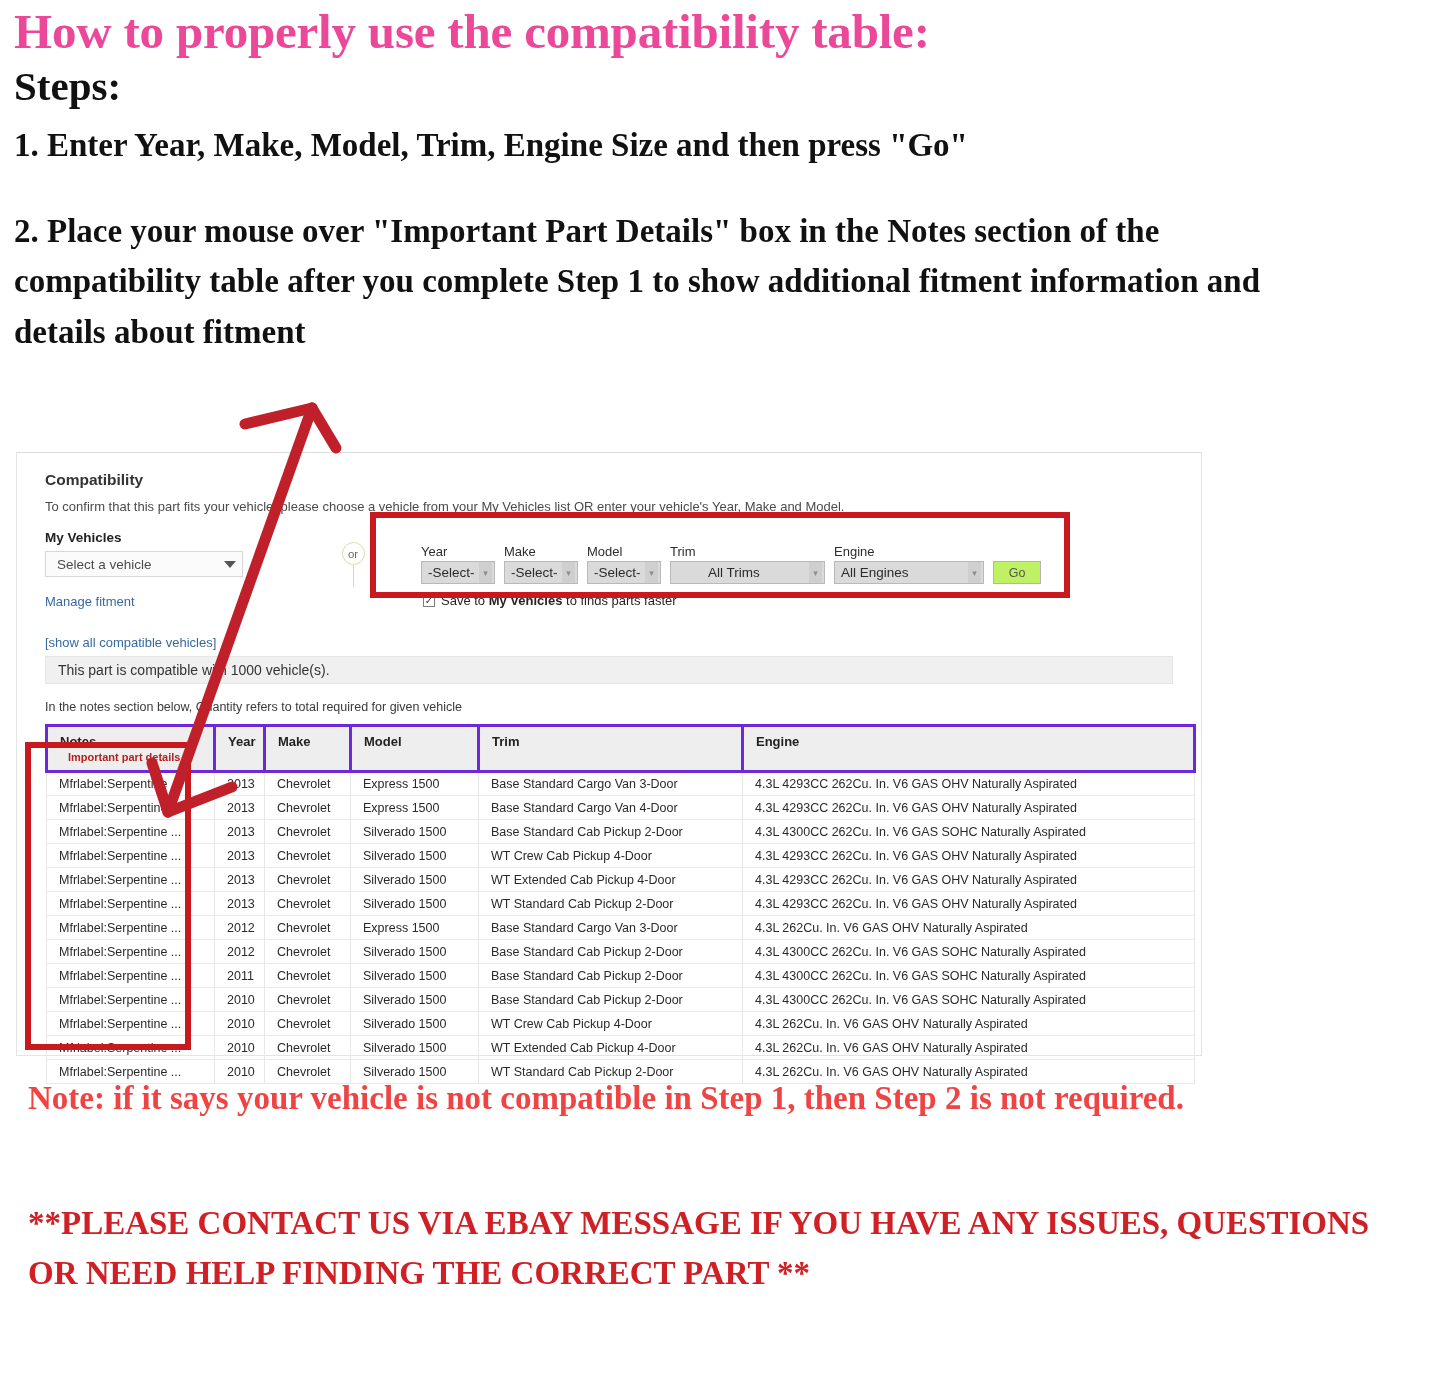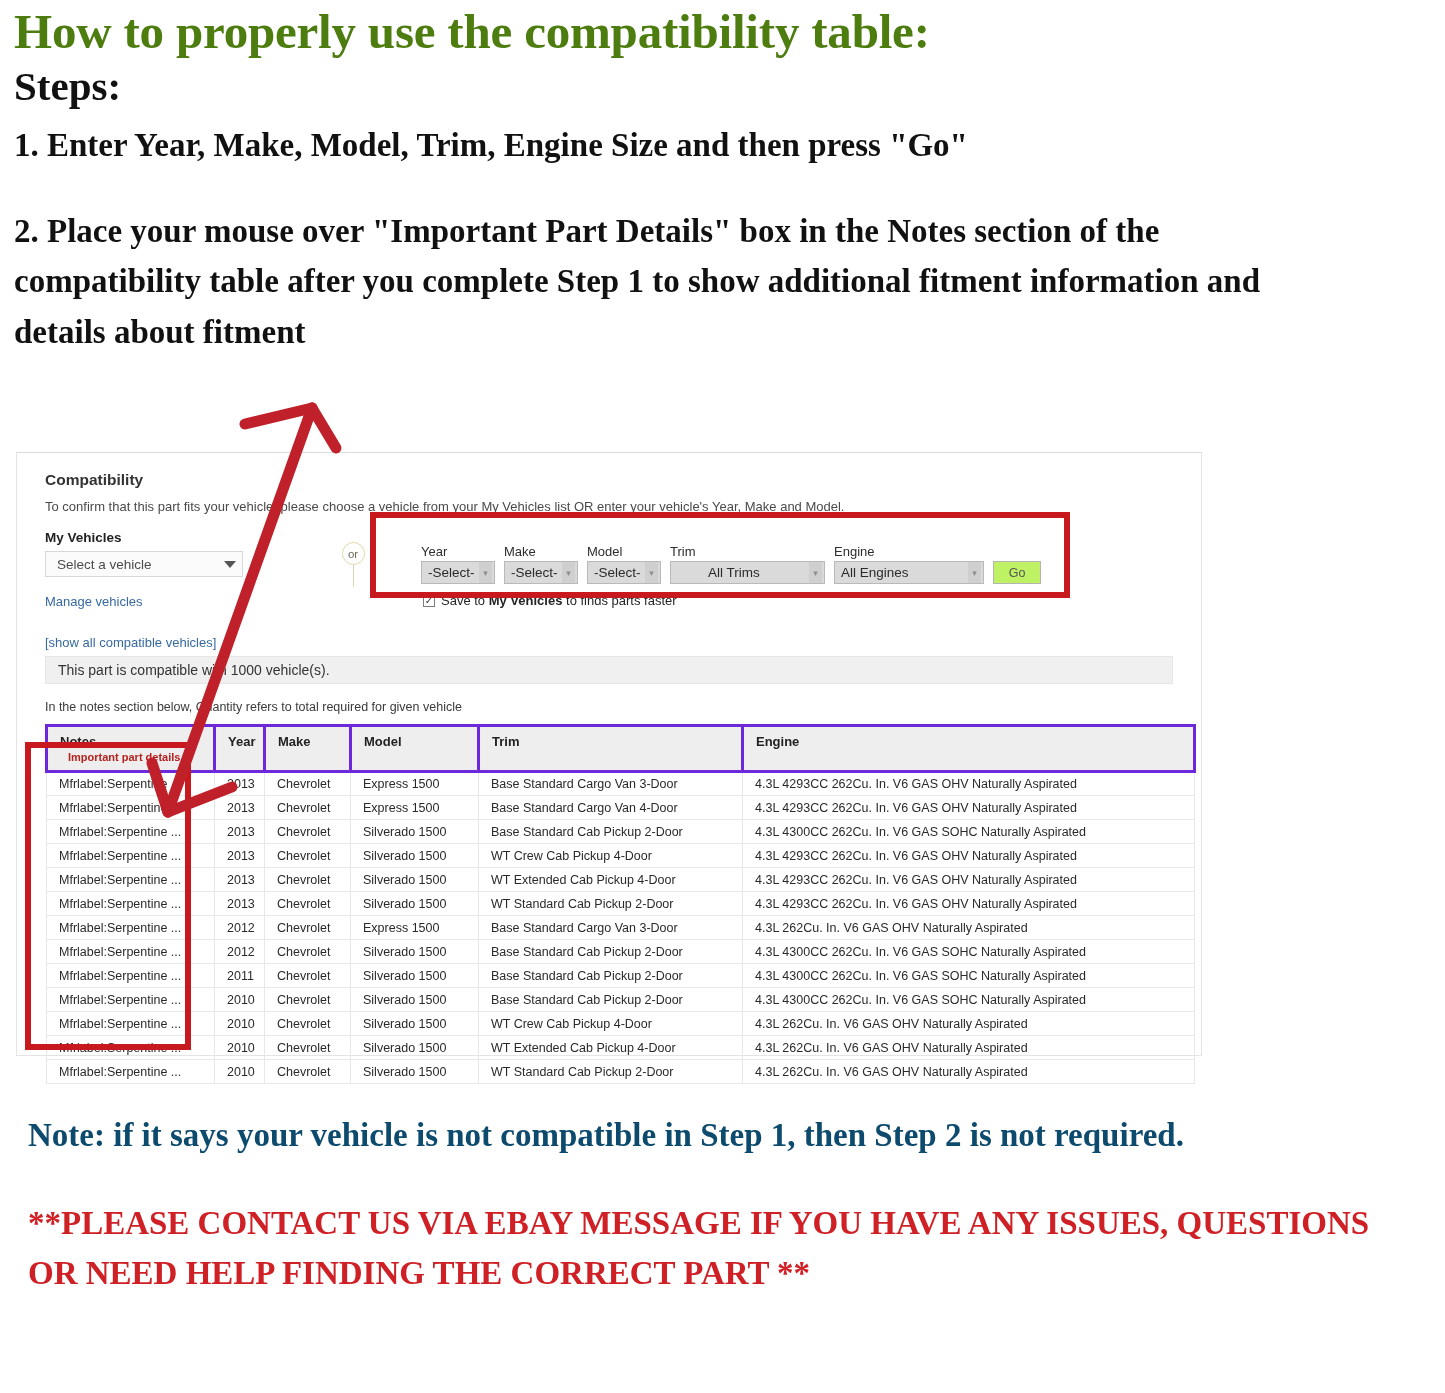--- a/index.html
+++ b/index.html
@@ -9,21 +9,21 @@
     background:#ffffff;
     font-family:"Liberation Sans", sans-serif;
     position:relative;
     overflow:hidden;
   }
 
   
   .instructions { padding: 6px 14px 0 14px; }
   .hdr-red {
     font-family:"Liberation Serif", serif;
-    color:#4d7c0f;
+    color:#ec4899;
     font-weight:bold;
     font-size:49px;
     line-height:1.06;
     margin:0 0 6px 0;
     letter-spacing:-0.2px;
   }
   .hdr-steps {
     font-family:"Liberation Serif", serif;
     color:#111;
     font-weight:bold;
@@ -161,22 +161,22 @@
   .c-make   { width:86px; }
   .c-model  { width:128px; }
   .c-trim   { width:264px; }
   .c-engine { width:452px; }
 
   
   .arrow-svg { position:absolute; left:0; top:0; width:1445px; height:1393px; pointer-events:none; }
 
   
   .note-blk {
-    position:absolute; left:28px; top:1110px; width:1360px;
-    font-family:"Liberation Serif", serif; font-weight:bold; color:#0c4a6e;
+    position:absolute; left:28px; top:1073px; width:1360px;
+    font-family:"Liberation Serif", serif; font-weight:bold; color:#ef4444;
     font-size:33px; line-height:1.52;
   }
   .contact-blk {
     position:absolute; left:28px; top:1198px; width:1350px;
     font-family:"Liberation Serif", serif; font-weight:bold; color:#cf2026;
     font-size:33px; line-height:1.52;
   }
 </style>
 </head>
 <body>
@@ -194,21 +194,21 @@
   <div class="compat-sub">To confirm that this part fits your vehicle, please choose a vehicle from your My Vehicles list OR enter your vehicle's Year, Make and Model.</div>
 
   <div class="picker-row">
 
     <div class="myveh-col">
       <div class="myveh-label">My Vehicles</div>
       <div class="veh-select">
         <span>Select a vehicle</span>
         <span class="caret-down"></span>
       </div>
-      <a class="link-blue">Manage vehicles</a>
+      <a class="link-blue">Manage fitment</a>
       <a class="link-blue link-blue2">[show all compatible vehicles]</a>
     </div>
 
     <div class="or-wrap">
       <div class="or-circle">or</div>
       <div class="or-line"></div>
     </div>
 
     <div class="fields">
       <div class="fields-row">

